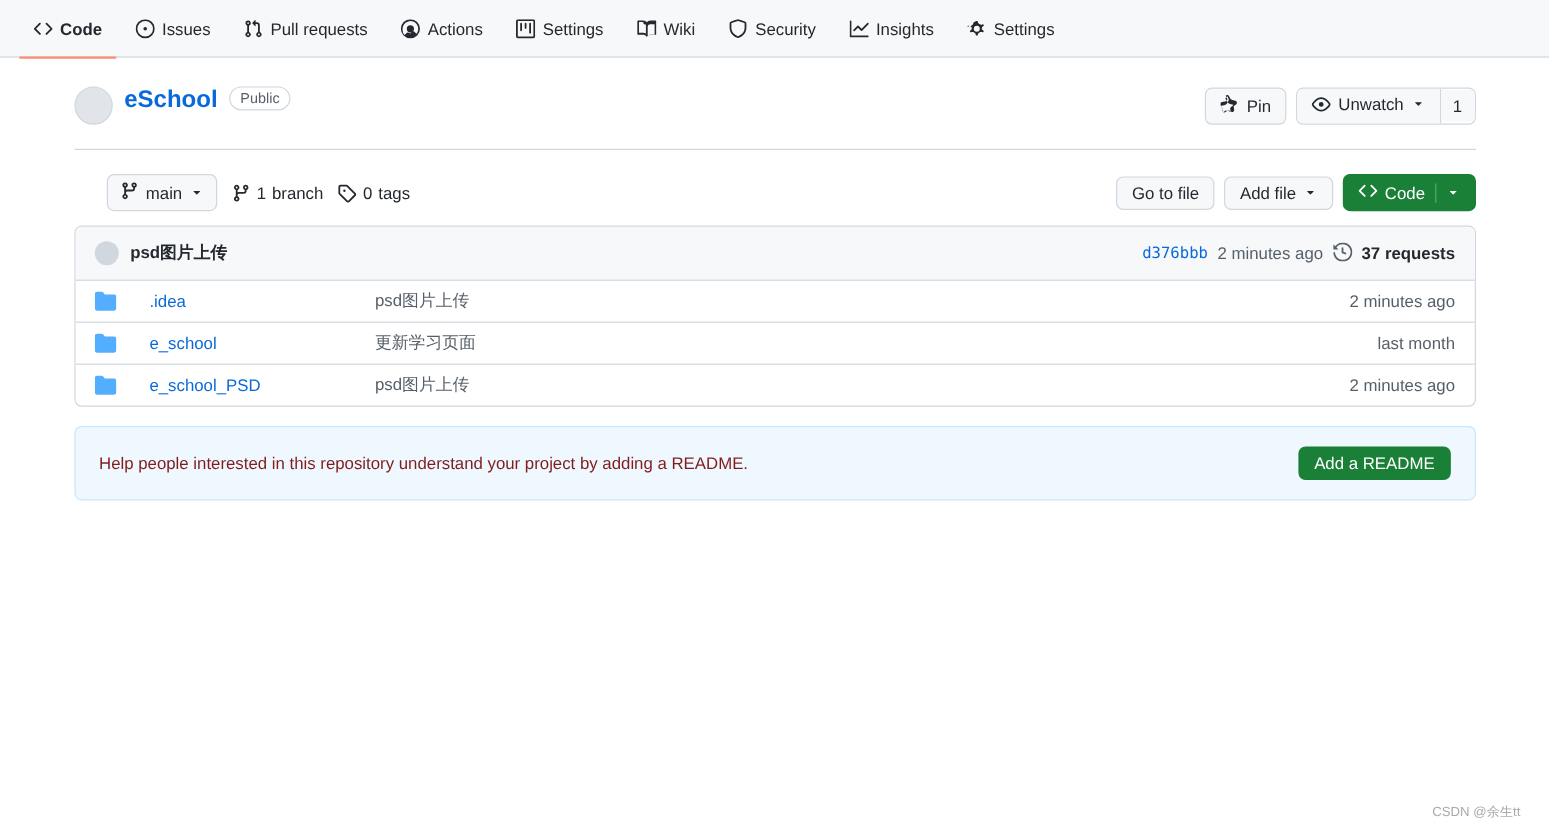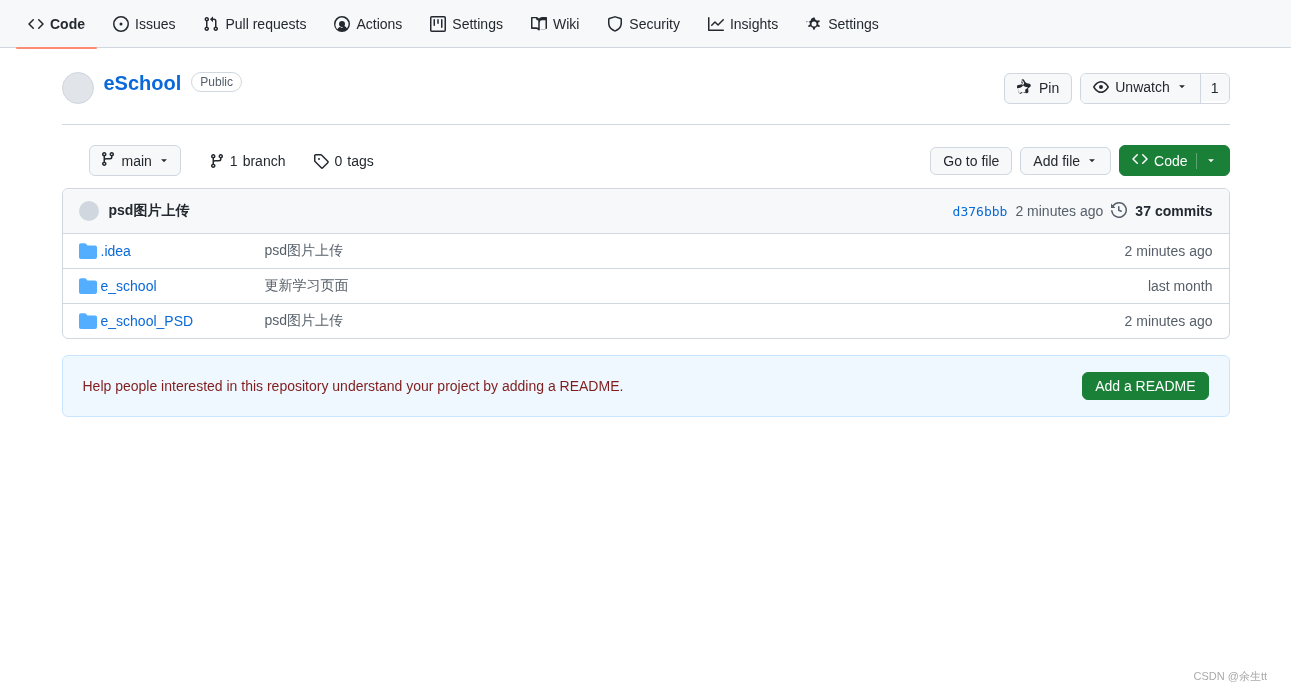--- a/index.html
+++ b/index.html
@@ -121,21 +121,21 @@
 
     
     .branch-bar {
       display: flex;
       align-items: center;
       justify-content: space-between;
       margin-bottom: 12px;
     }
     .branch-left {
       display: flex;
-      gap: 28px;
+      gap: 12px;
       padding-left: 27px;
     }
     .branch-btn {
       display: inline-flex;
       align-items: center;
       gap: 6px;
       padding: 5px 10px;
       font-size: 14px;
       font-weight: 500;
       border-radius: 6px;
@@ -207,21 +207,21 @@
       font-size: 14px;
       font-weight: 600;
       cursor: pointer;
     }
 
     .file-row {
       display: flex;
       align-items: center;
       padding: 8px 16px;
       border-bottom: 1px solid #d0d7de;
-      gap: 4px;
+      gap: 28px;
     }
     .file-row:last-child { border-bottom: none; }
     .folder-icon {
       width: 18px;
       height: 18px;
       flex-shrink: 0;
       display: flex;
       align-items: center;
       justify-content: center;
     }
@@ -498,21 +498,21 @@
       <div class="commit-meta">
         <span class="commit-hash">d376bbb</span>
         <span>2 minutes ago</span>
         <span>
           <svg width="16" height="16" viewBox="0 0 16 16" fill="currentColor">
             <path fill-rule="evenodd" d="M1.643 3.143L.427 1.927A.25.25 0 000 2.104V5.75c0 .138.112.25.25.25h3.646a.25.25 0 00.177-.427L2.715 4.215a6.5 6.5 0 11-1.18 4.458.75.75 0 10-1.493.154 8.001 8.001 0 101.6-5.684zM7.75 4a.75.75 0 01.75.75v2.992l2.028.812a.75.75 0 01-.557 1.392l-2.5-1A.75.75 0 017 8.25v-3.5A.75.75 0 017.75 4z"></path>
           </svg>
         </span>
         <span class="commits-link">
           <span>37</span>
-          <span>commits</span>
+          <span>requests</span>
         </span>
       </div>
     </div>
 
     <div id="file-rows-container">
         <div class="file-row">
     <span class="folder-icon">
       <svg width="18" height="18" viewBox="0 0 16 16" fill="#54aeff">
         <path d="M1.75 1A1.75 1.75 0 000 2.75v10.5C0 14.216.784 15 1.75 15h12.5A1.75 1.75 0 0016 13.25v-8.5A1.75 1.75 0 0014.25 3H7.5a.25.25 0 01-.2-.1l-.9-1.2C6.07 1.26 5.55 1 5 1H1.75z"></path>
       </svg>

